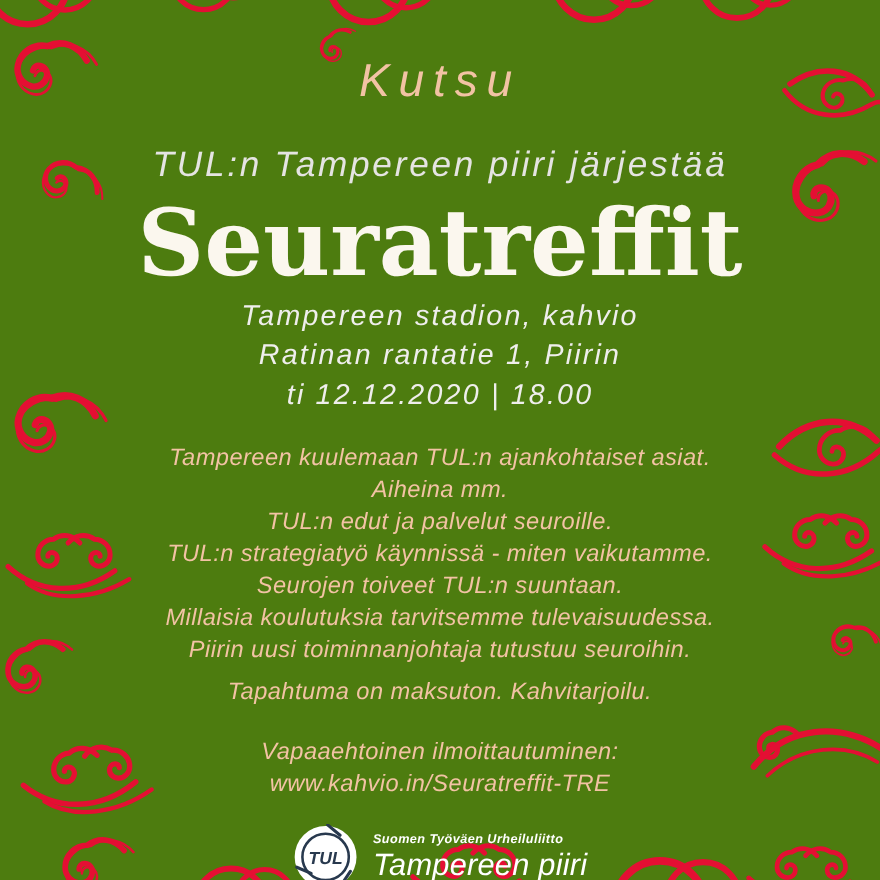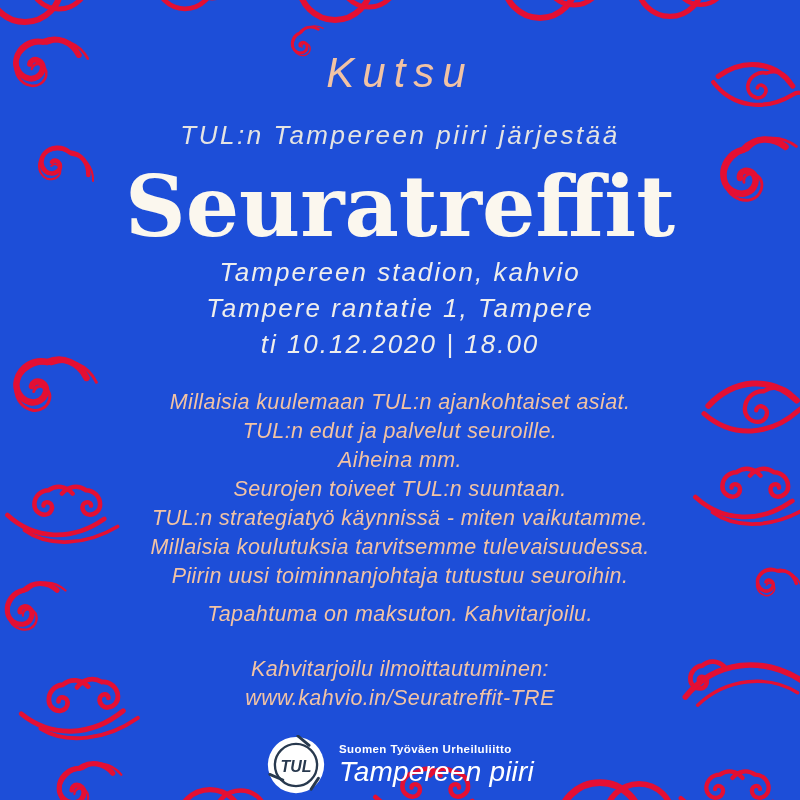--- a/index.html
+++ b/index.html
@@ -1,53 +1,53 @@
 <!DOCTYPE html>
 <html><head>
 <meta charset="utf-8">
 <style>
   html,body{margin:0;padding:0;background:#111;}
   .canvas{
     position:relative;width:800px;height:800px;overflow:hidden;
-    background:#1d4ed8;
+    background:#4d7c0f;
     font-family:"Liberation Sans",sans-serif;
   }
   
   .orn-svg{position:absolute;inset:0;pointer-events:none;}
   .orn-layer{stroke:#e40f33;fill:none;stroke-linecap:round;}
   
   .content{
     position:absolute;inset:0;display:flex;flex-direction:column;
     align-items:center;text-align:center;z-index:2;
   }
   .kicker{
     margin-top:52px;font-size:42px;line-height:1.0;font-style:italic;
     letter-spacing:8px;color:#f2c3a4;
   }
   .pretitle{
-    margin-top:26px;font-size:26px;line-height:30px;font-style:italic;
+    margin-top:40px;font-size:32px;line-height:30px;font-style:italic;
     letter-spacing:2.5px;color:#e5e4e2;
   }
   .title{
     margin-top:12px;font-family:"DejaVu Serif",serif;font-weight:bold;
     font-size:84px;line-height:90px;color:#fbf7ee;letter-spacing:0;
   }
   .meta{font-size:26px;line-height:36px;font-style:italic;letter-spacing:2px;color:#efeeec;}
   .meta.first{margin-top:2px;}
   .body-lines{margin-top:26px;font-size:21.5px;line-height:29px;font-style:italic;
     letter-spacing:.4px;color:#f2c3a4;}
   .free-line{margin-top:9px;font-size:21.5px;line-height:29px;font-style:italic;
     letter-spacing:.4px;color:#f2c3a4;text-align:right;}
   .signup{margin-top:26px;font-size:21.5px;line-height:29px;font-style:italic;
     letter-spacing:.4px;color:#f2c3a4;}
   .signup .url{cursor:pointer;}
   
   .logo-row{margin-top:22px;display:flex;align-items:center;gap:13px;}
   .logo-text{display:flex;flex-direction:column;align-items:flex-start;text-align:left;}
-  .logo-org{font-size:11.5px;font-weight:bold;letter-spacing:.4px;color:#fff;}
+  .logo-org{font-size:11.5px;font-weight:bold;font-style:italic;letter-spacing:.4px;color:#fff;}
   .logo-district{font-size:28px;font-weight:normal;font-style:italic;letter-spacing:.2px;color:#fff;margin-top:1px;}
 </style>
 </head>
 <body>
 
 <div class="canvas">
 
   <svg class="orn-svg" viewBox="0 0 800 800" aria-hidden="true">
     <defs>
       <path id="sp" d="M0 0 a6 6 0 0 1 6 -6 a9 9 0 0 1 9 9 a13 13 0 0 1 -13 13 a18 18 0 0 1 -18 -18 a25 25 0 0 1 25 -25 c14 -10 31 -7 42 6"></path>
@@ -105,37 +105,37 @@
       <use href="#mo" transform="translate(402 780) scale(0.95)"></use>
       <use href="#loops" transform="translate(600 824) scale(1.15)"></use>
     </g>
   </svg>
 
   <div class="content">
     <div class="kicker">Kutsu</div>
     <div class="pretitle">TUL:n Tampereen piiri järjestää</div>
     <div class="title">Seuratreffit</div>
     <div class="meta first">Tampereen stadion, kahvio</div>
-    <div class="meta">Tampere rantatie 1, Tampere</div>
-    <div class="meta">ti 10.12.2020 | 18.00</div>
+    <div class="meta">Ratinan rantatie 1, Piirin</div>
+    <div class="meta">ti 12.12.2020 | 18.00</div>
 
     <div class="body-lines">
-      <div>Millaisia kuulemaan TUL:n ajankohtaiset asiat.</div>
+      <div>Tampereen kuulemaan TUL:n ajankohtaiset asiat.</div>
+      <div>Aiheina mm.</div>
       <div>TUL:n edut ja palvelut seuroille.</div>
-      <div>Aiheina mm.</div>
+      <div>TUL:n strategiatyö käynnissä - miten vaikutamme.</div>
       <div>Seurojen toiveet TUL:n suuntaan.</div>
-      <div>TUL:n strategiatyö käynnissä - miten vaikutamme.</div>
       <div>Millaisia koulutuksia tarvitsemme tulevaisuudessa.</div>
       <div>Piirin uusi toiminnanjohtaja tutustuu seuroihin.</div>
     </div>
 
     <div class="free-line">Tapahtuma on maksuton. Kahvitarjoilu.</div>
 
     <div class="signup">
-      <div>Kahvitarjoilu ilmoittautuminen:</div>
+      <div>Vapaaehtoinen ilmoittautuminen:</div>
       <div class="url">www.kahvio.in/Seuratreffit-TRE</div>
     </div>
 
     <div class="logo-row">
       <svg width="60" height="60" viewBox="0 0 64 64" aria-hidden="true">
         <circle cx="32" cy="32" r="30" fill="#ffffff"></circle>
         <circle cx="32" cy="32" r="22.5" fill="none" stroke="#28394e" stroke-width="2.5"></circle>
         <g stroke="#28394e" stroke-width="3" stroke-linecap="round">
           <line x1="34" y1="1" x2="46" y2="11"></line>
           <line x1="4" y1="42" x2="18" y2="48"></line>

